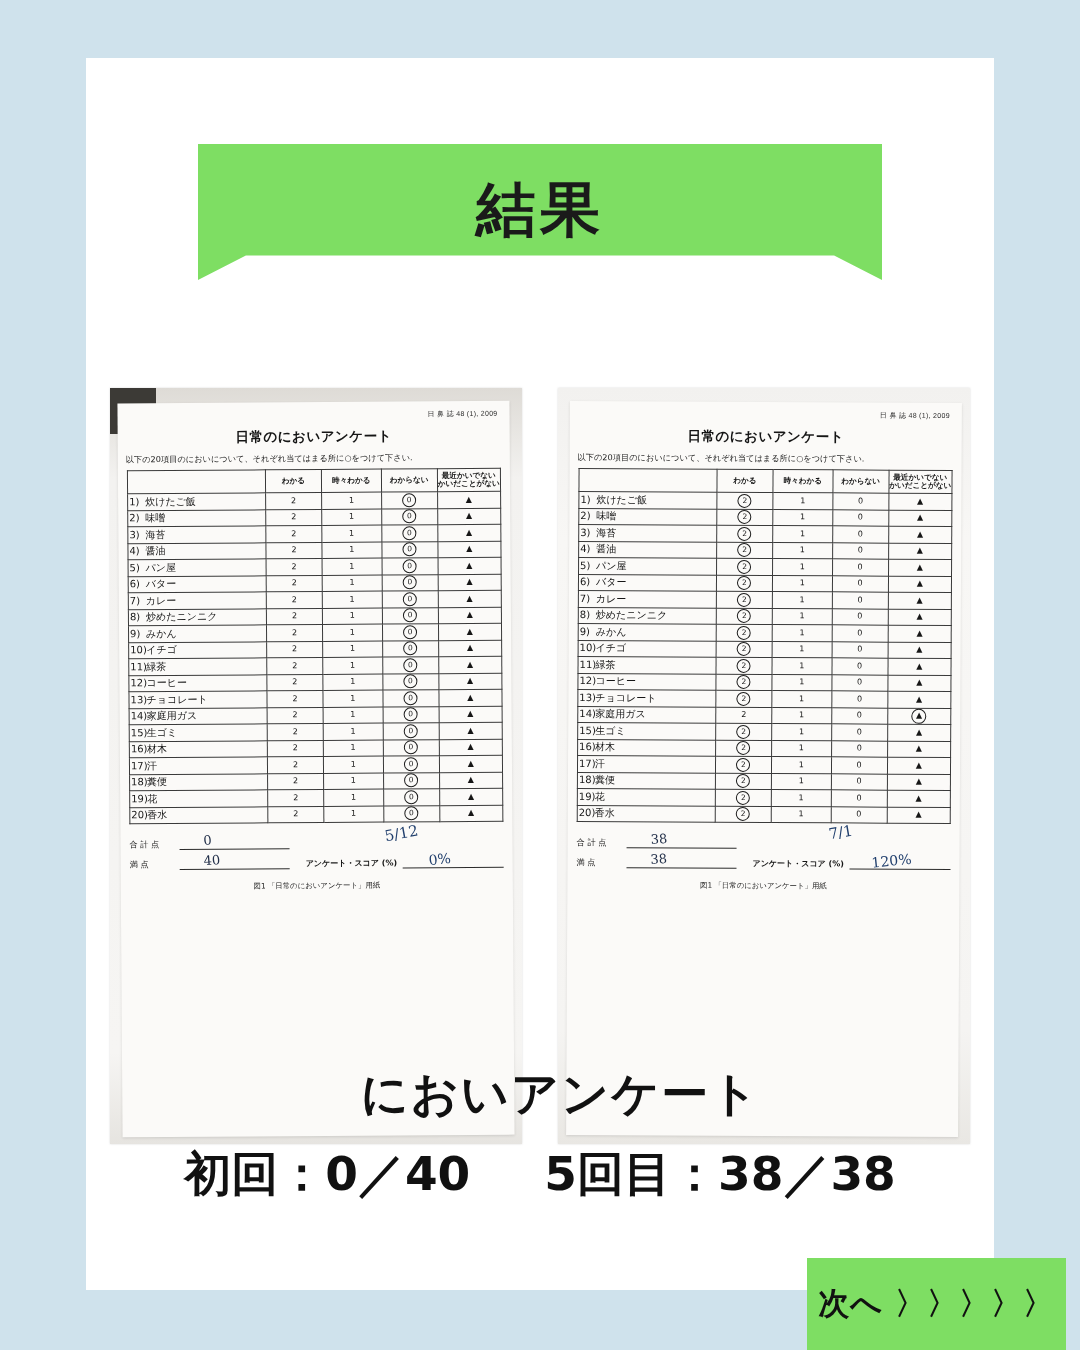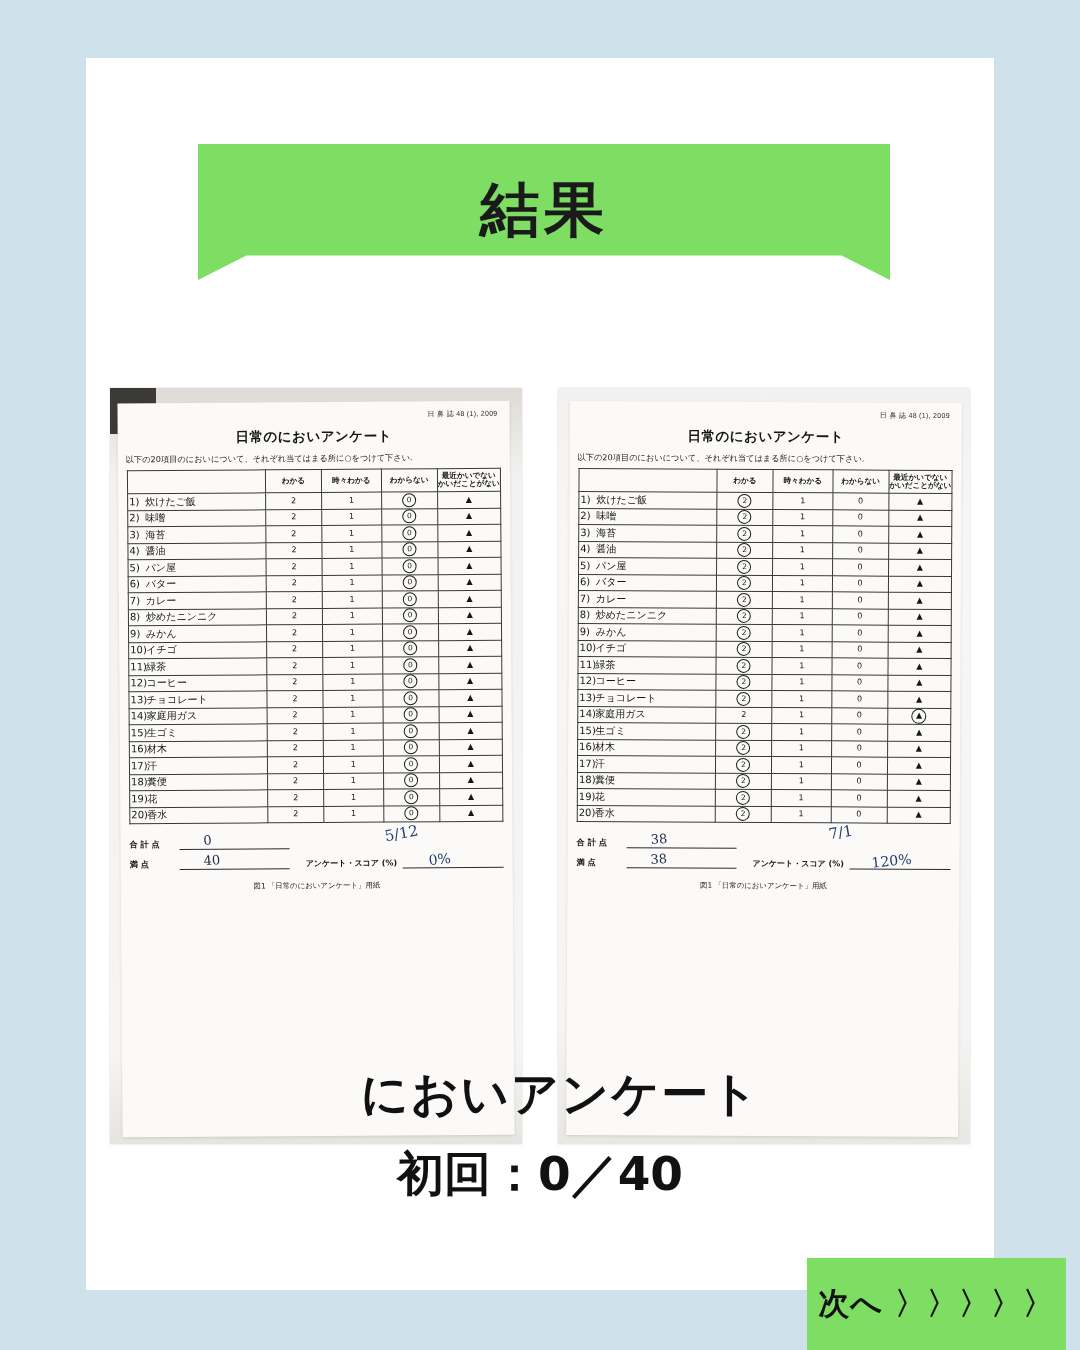--- a/index.html
+++ b/index.html
@@ -22,21 +22,20 @@
     height: 1232px;
     background: #ffffff;
   }
   
   .banner-wrap {
     position: absolute;
     left: 112px;
     top: 86px;
     width: 684px;
     height: 136px;
-    padding-left: 8px;
   }
   .banner {
     position: absolute;
     inset: 0;
     background: #7ede63;
     clip-path: polygon(0 0, 100% 0, 100% 100%, 93% 82%, 7% 82%, 0 100%);
   }
   .banner-title {
     position: absolute;
     left: 0;
@@ -175,21 +174,21 @@
     font-size: 8.2px;
     color: #151515;
     position: relative;
   }
   .totrow {
     display: flex;
     align-items: flex-end;
     gap: 6px;
     height: 20px;
   }
-  .totlabel { font-weight: bold; width: 44px; }
+  .totlabel { font-weight: normal; width: 44px; }
   .totline {
     flex: 0 0 110px;
     border-bottom: 1px solid #2b2b2b;
     height: 14px;
     position: relative;
   }
   .hand {
     position: absolute;
     left: 24px;
     bottom: 1px;
@@ -660,17 +659,18 @@
         </div>
         <div class="fignote">図1 「日常のにおいアンケート」用紙</div>
       </div>
     </div>
 
   </div>
 
   <div class="caption">においアンケート</div>
   <div class="scores">
     <span>初回：0／40</span>
+    <span>5回目：38／38</span>
   </div>
 
 </div>
 
 <div class="next-btn">次へ 〉〉〉〉〉</div>
 
 </body></html>

